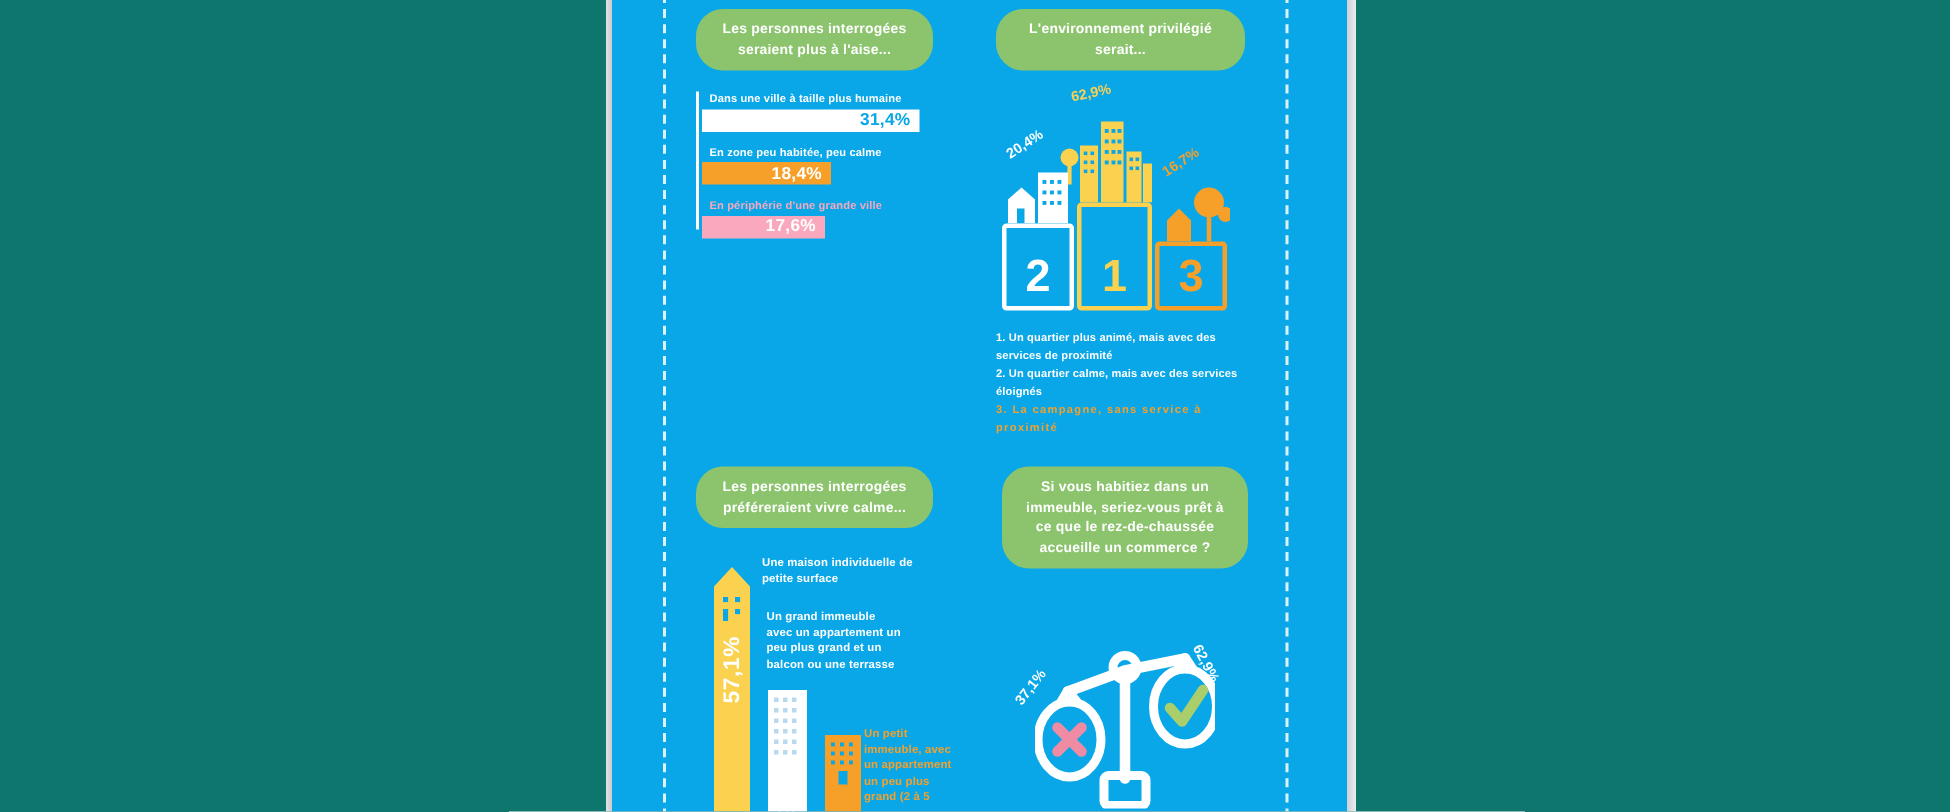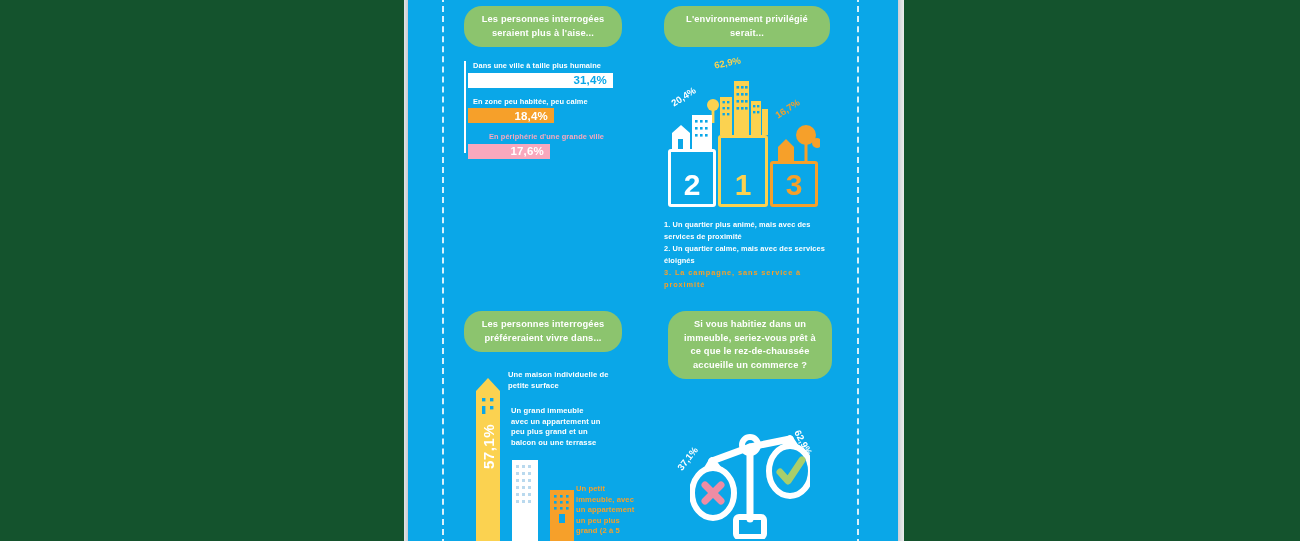--- a/index.html
+++ b/index.html
@@ -2,21 +2,21 @@
 <html><head>
 <meta charset="utf-8">
 <style>
   * { box-sizing: border-box; margin: 0; padding: 0; }
   html, body {
     width: 1300px; height: 541px;
     overflow: hidden;
     background: #f0f0f2;
     font-family: "Liberation Sans", sans-serif;
   }
-  #viewport { position: relative; width: 1300px; height: 541px; background: #14532d; }
+  #viewport { position: relative; width: 1300px; height: 541px; background: #0f766e; }
 
   
   #page {
     position: absolute; left: 408px; top: 0;
     width: 490px; height: 541px;
     background: #0aa7e8;
     overflow: hidden;
   }
   .page-shadow-l { position:absolute; left:404px; top:0; width:4px; height:541px;
     background: linear-gradient(to right,#e2e3e6,#c9ccd1); }
@@ -53,21 +53,21 @@
   .barchart { position: relative; margin-top: 14px; padding-left: 4px; }
   .axis {
     position: absolute; left: 0; top: 0; bottom: 6px;
     width: 2px; background: #ffffff;
   }
   .bar-group { margin-bottom: 9px; }
   .bar-label {
     font-size: 7.4px; font-weight: bold; color: #ffffff;
     margin-bottom: 2.5px; padding-left: 5px; letter-spacing: .1px;
   }
-  .bar-label.pinkish { color: #f9a8bd; margin-left: 16px; }
+  .bar-label.pinkish { color: #f9a8bd; }
   .bar {
     height: 15px; display: flex; align-items: center;
     justify-content: flex-end; padding-right: 6px;
   }
   .bar-value { font-size: 11.5px; font-weight: bold; letter-spacing: .2px; }
 
   
   .podium-wrap { position: relative; height: 150px; margin-top: 10px; }
   .pct-diag {
     position: absolute; font-size: 9.5px; font-weight: bold;
@@ -147,21 +147,21 @@
           <div class="bar-group">
             <div class="bar-label pinkish">En périphérie d'une grande ville</div>
             <div class="bar" style="width:82px; background:#f9a8bd;align-items:center;">
               <span class="bar-value" style="color:#ffffff;">17,6%</span>
             </div>
           </div>
         </div>
       </div>
 
       <div style="position:absolute; top:311px; left:0; width:158px;">
-        <div class="pill">Les personnes interrogées préféreraient vivre dans...</div>
+        <div class="pill">Les personnes interrogées préféreraient vivre calme...</div>
 
         <div class="vbars">
 
           <div class="vbar" style="left:12px; width:24px; height:190px;">
             <svg viewBox="0 0 24 190" width="24" height="190">
               <path d="M12 0 L24 13 L24 190 L0 190 L0 13 Z" fill="#fbd250"></path>
               <rect x="6" y="20" width="3.4" height="3.4" fill="#0aa7e8"></rect>
               <rect x="14" y="20" width="3.4" height="3.4" fill="#0aa7e8"></rect>
               <rect x="6" y="28" width="3.4" height="8" fill="#0aa7e8"></rect>
               <rect x="14" y="28" width="3.4" height="3.4" fill="#0aa7e8"></rect>

